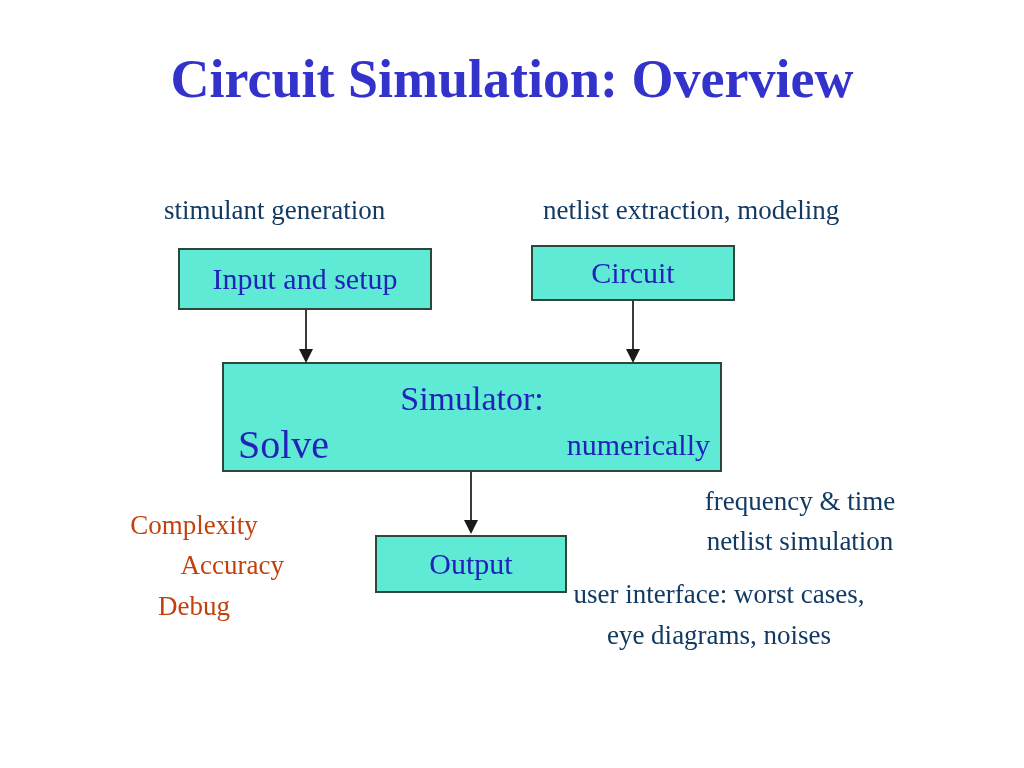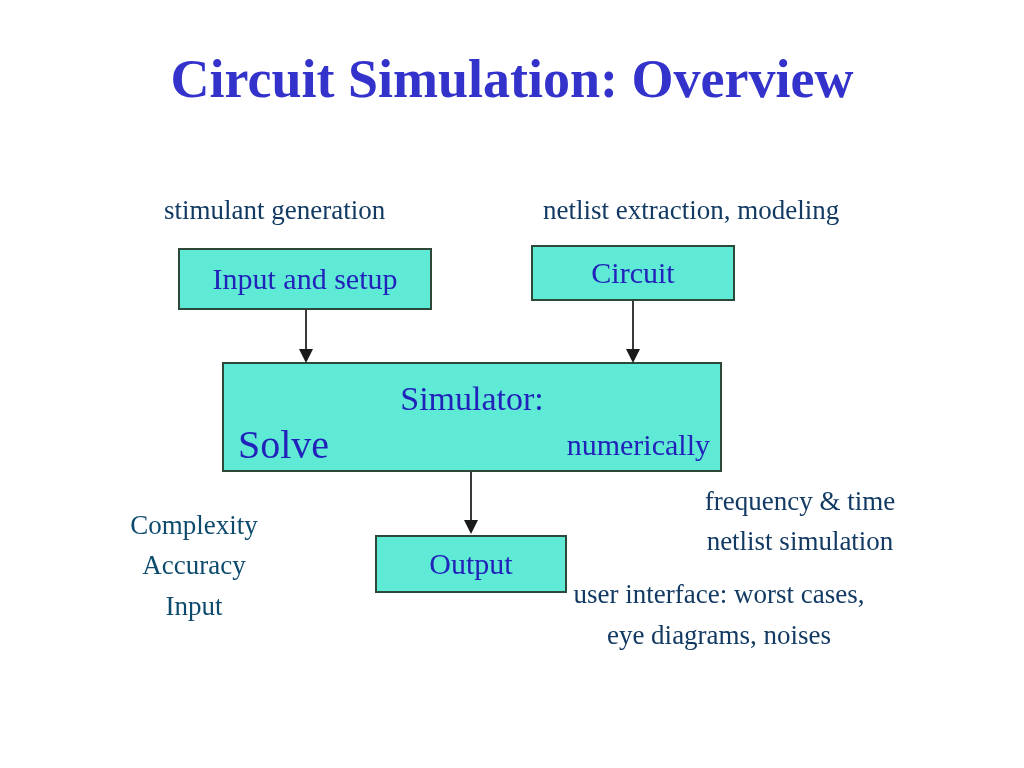--- a/index.html
+++ b/index.html
@@ -40,21 +40,21 @@
   .annot {
     position: absolute;
     font-family: "Liberation Serif", "DejaVu Serif", serif;
     font-size: 27px;
     line-height: 34px;
     color: #123a63;
     white-space: nowrap;
     text-align: center;
   }
   .annot.wrap { white-space: normal; }
-  .annot.red { color: #0c4a6e; }
+  .annot.red { color: #c2410c; }
   .annot.center { text-align: center; }
 
   
   .box {
     position: absolute;
     background: #5eead4;
     border: 2px solid #2d4739;
     box-sizing: border-box;
     color: #2222bb;
     font-family: "Liberation Serif", "DejaVu Serif", serif;
@@ -154,22 +154,22 @@
     <line class="arrow-line" x1="11" y1="0" x2="11" y2="54"></line>
     <polygon class="arrow-head" points="11,63 4,49 18,49"></polygon>
   </svg>
 
   <svg class="arrow-svg" style="left:460px; top:471px; width:22px; height:64px;" viewBox="0 0 22 64">
     <line class="arrow-line" x1="11" y1="0" x2="11" y2="54"></line>
     <polygon class="arrow-head" points="11,63 4,49 18,49"></polygon>
   </svg>
 
   <div class="annot red center" style="left:104px; top:508px; width:180px;">Complexity</div>
-  <div class="annot red center" style="left:104px; top:548px; width:180px;">Accuracy</div>
-  <div class="annot red center" style="left:104px; top:589px; width:180px;">Input</div>
+  <div class="annot red center" style="left:104px; top:548px; width:180px;text-align:right;">Accuracy</div>
+  <div class="annot red center" style="left:104px; top:589px; width:180px;">Debug</div>
 
   <div class="annot center" style="left:650px; top:484px; width:300px;">
     <span>frequency &amp; </span><span class="red">time</span>
   </div>
   <div class="annot center" style="left:650px; top:524px; width:300px;">netlist simulation</div>
 
   <div class="annot wrap center" style="left:554px; top:574px; width:330px; line-height:41px;">user interface: worst cases, eye diagrams, noises</div>
 
 </div>
 

